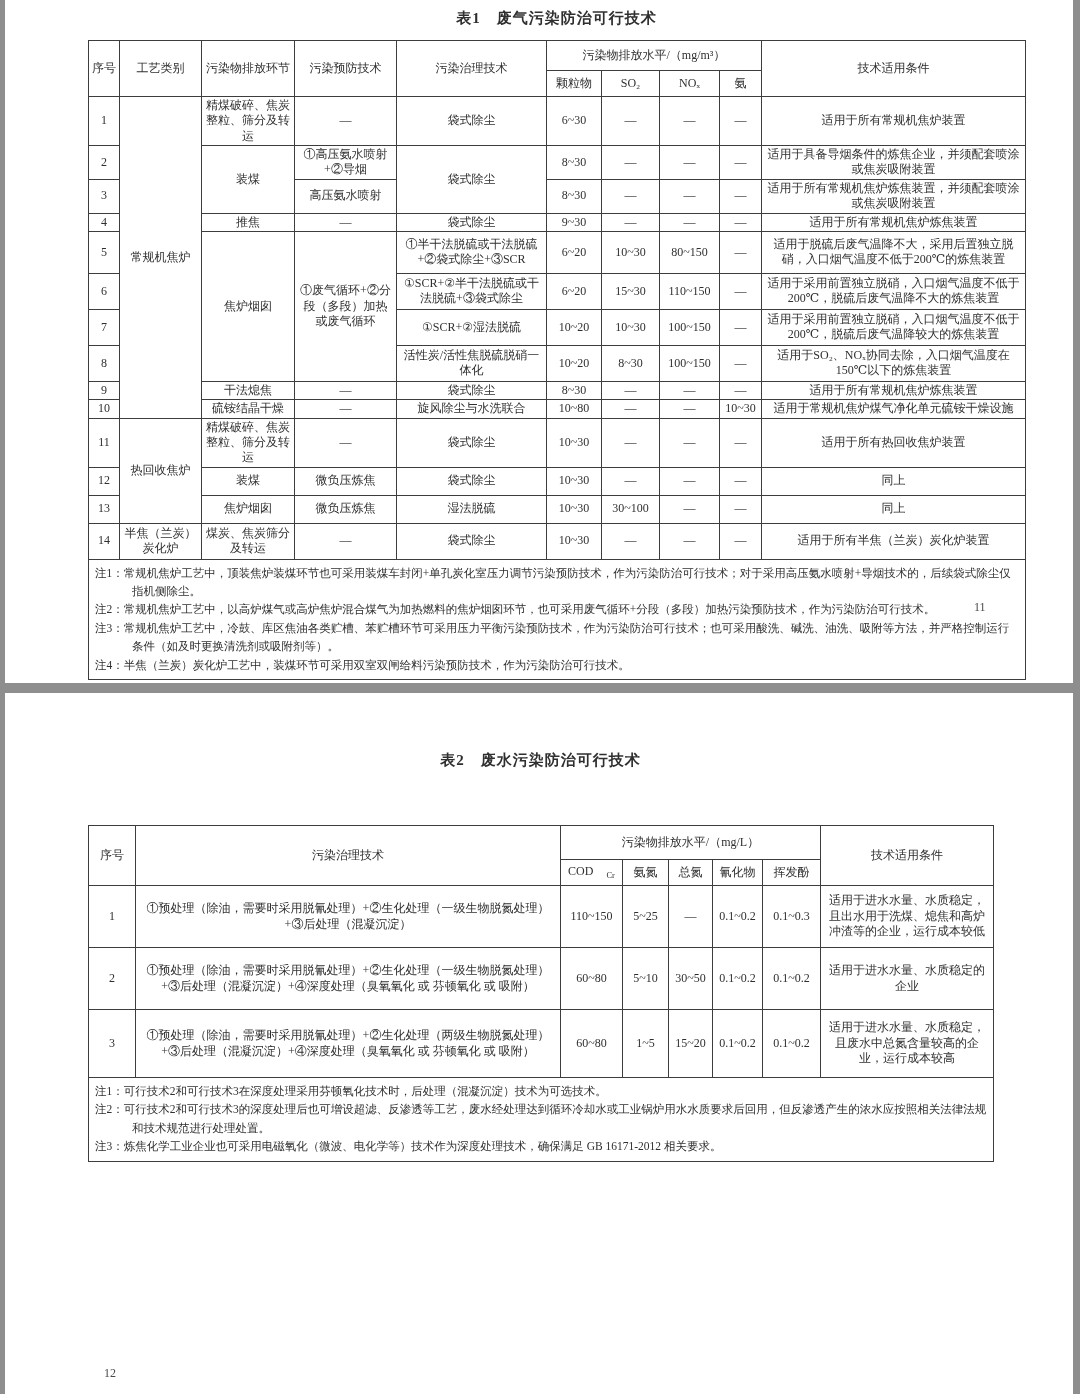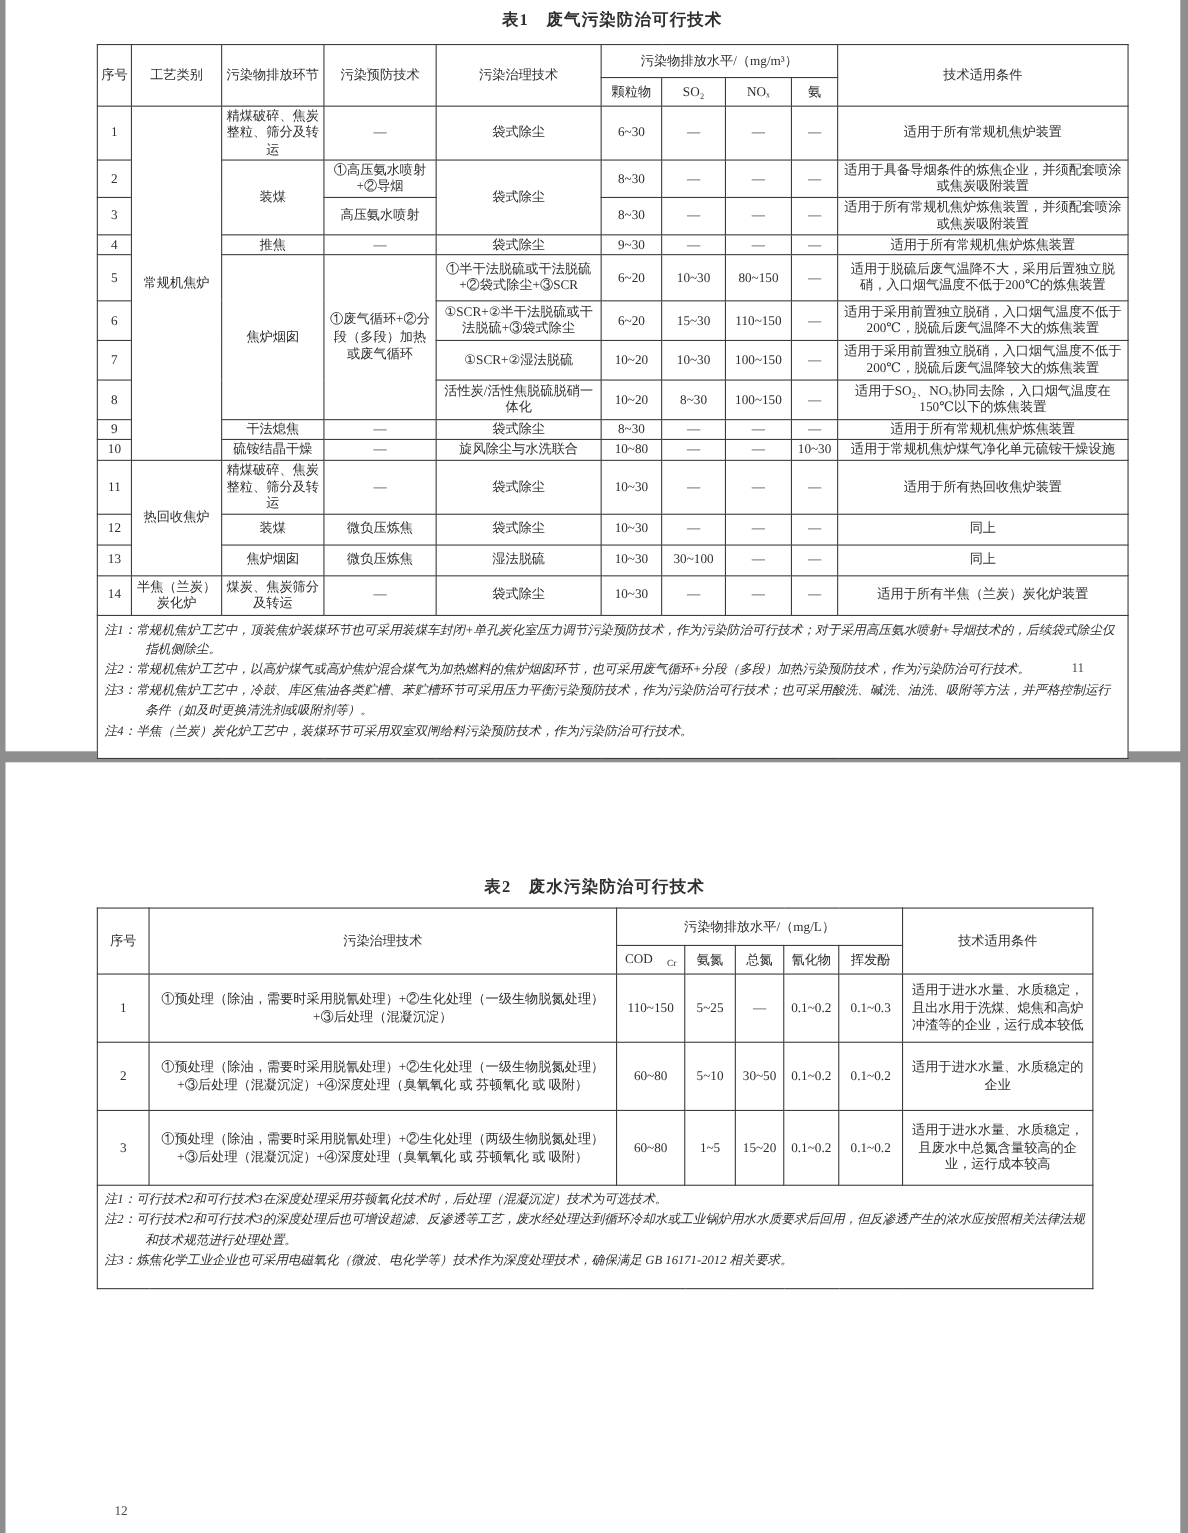--- a/index.html
+++ b/index.html
@@ -13,38 +13,38 @@
   .edge-bar { position:absolute; top:0; height:1394px; background:#8e8e8e; }
   .edge-left { left:0; width:5px; }
   .edge-right { right:0; width:7px; }
   .page-sep { position:absolute; left:0; top:683px; width:1080px; height:10px; background:#8e8e8e; }
   .page { position:absolute; left:5px; width:1068px; background:#fff; }
   .page-1 { top:0; height:683px; }
   .page-2 { top:693px; height:701px; }
 
   .tbl-title { position:absolute; text-align:center; font-weight:bold; font-size:15px; letter-spacing:1px; }
   .t1-title { left:88px; top:9px; width:937px; }
-  .t2-title { left:88px; top:797px; width:905px;text-align:center; }
+  .t2-title { left:88px; top:751px; width:905px;text-align:center; }
 
   table { border-collapse:collapse; table-layout:fixed; background:#fff; }
   #t1 { position:absolute; left:88px; top:40px; width:937px; }
   #t2 { position:absolute; left:88px; top:825px; width:905px; }
   th, td {
     border:1px solid #3d3d3d;
     font-size:12px; font-weight:normal;
     padding:1px 3px; line-height:1.28;
     vertical-align:middle; overflow:hidden;
   }
   th { text-align:center; }
   .c { text-align:center; }
   .l { text-align:center; }
   .rh14 { height:14px; } .rh26 { height:26px; } .rh28 { height:28px; }
   .rh30 { height:30px; } .rh34 { height:34px; } .rh36 { height:36px; }
   .rh42 { height:42px; } .rh62 { height:62px; } .rh68 { height:68px; }
-  td.notes { padding:4px 6px 15px 6px; vertical-align:top;font-style:italic; }
+  td.notes { padding:4px 6px 5px 6px; vertical-align:top; }
   .note { font-size:11.5px; line-height:1.6; padding-left:37px; text-indent:-37px; text-align:left; }
   .pagenum { position:absolute; font-size:12px; color:#4a4a4a; }
   .pagenum-1 { left:974px; top:600px; }
   .pagenum-2 { left:104px; top:1366px; }
   sub { font-size:8.5px;padding-left:13px; }
 </style>
 </head>
 <body>
 
 <div class="page page-1"></div>

